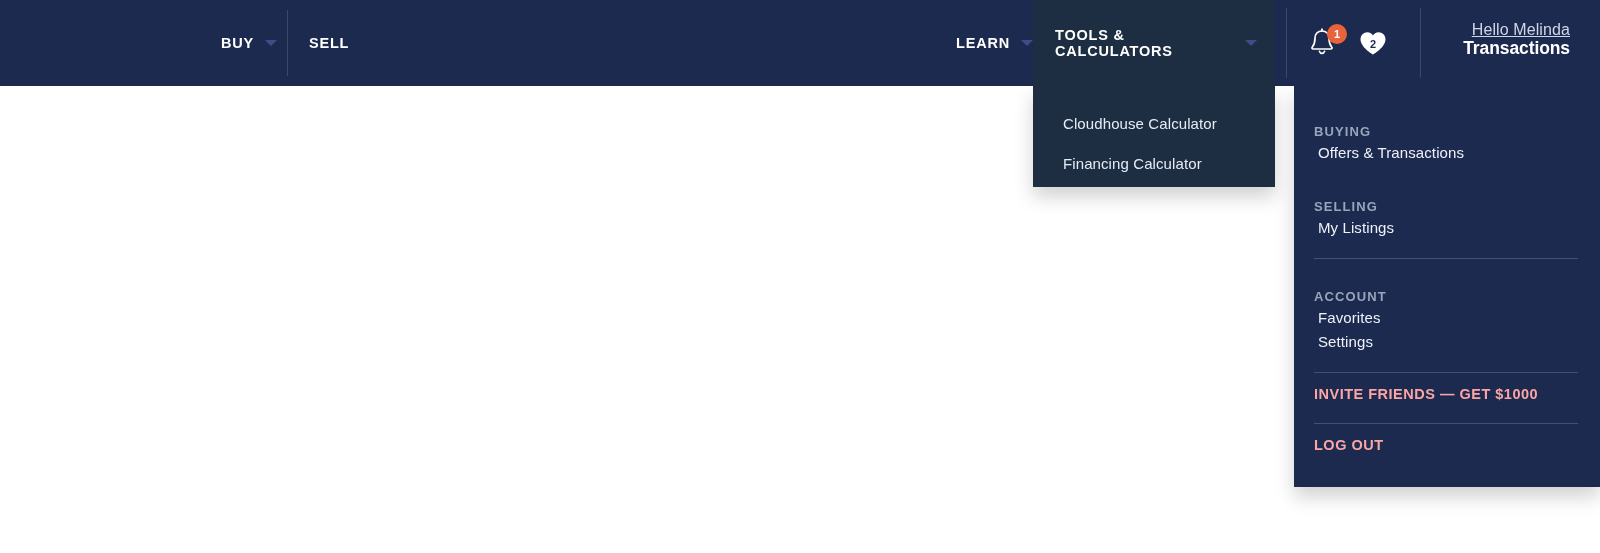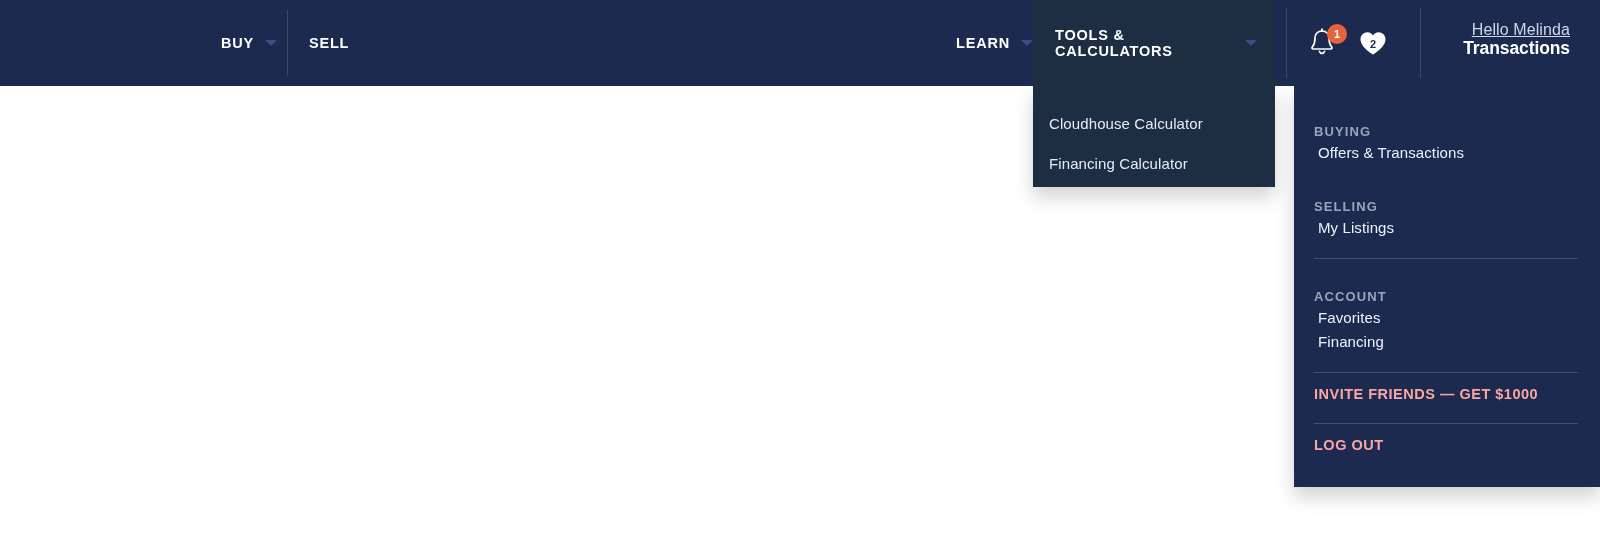--- a/index.html
+++ b/index.html
@@ -100,21 +100,21 @@
     color:#ffffff; font-size:17.5px; font-weight:bold;
     line-height:21px; letter-spacing:-0.1px;
   }
 
   
   .tools-panel {
     position:absolute; left:1033px; top:86px; width:242px; height:101px;
     background:#1d2d42;
     box-shadow:0 10px 18px rgba(0,0,0,0.18);
     z-index:4;
-    padding:18px 0 0 16px;
+    padding:18px 0 0 30px;
   }
   .tools-link {
     display:block; color:#e7ecf4; font-size:15px;
     line-height:40px; cursor:pointer; letter-spacing:0.1px;
   }
 
   
   .account-panel {
     position:absolute; left:1294px; top:86px; width:306px; height:401px;
     background:#1b2a4e;
@@ -221,21 +221,21 @@
     <div class="gap-sm"></div>
 
     <div class="acct-head">SELLING</div>
     <a class="acct-link">My Listings</a>
 
     <div class="acct-div"></div>
     <div class="gap-xs"></div>
 
     <div class="acct-head">ACCOUNT</div>
     <a class="acct-link">Favorites</a>
-    <a class="acct-link">Financing</a>
+    <a class="acct-link">Settings</a>
 
     <div class="acct-div"></div>
     <div class="gap-xs"></div>
 
     <a class="acct-strong">INVITE FRIENDS — GET $1000</a>
 
     <div class="acct-div"></div>
     <div class="gap-xs"></div>
 
     <a class="acct-strong">LOG OUT</a>

